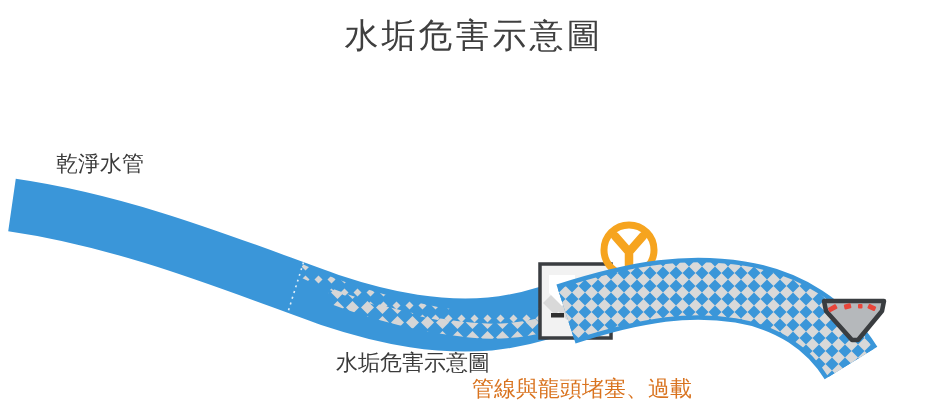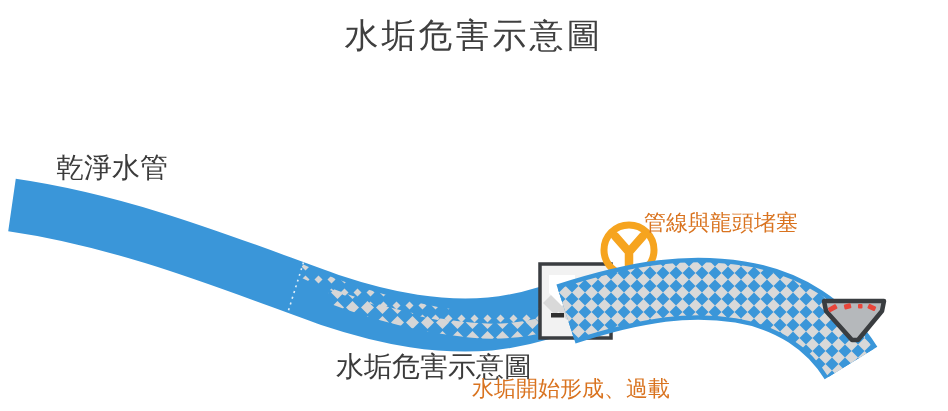--- a/index.html
+++ b/index.html
@@ -20,21 +20,21 @@
     background:#ffffff;
     font-family:"Liberation Sans","DejaVu Sans",sans-serif;
   }
   .stage{position:absolute;inset:0;}
   svg.diagram{position:absolute;left:0;top:0;}
   .lbl{position:absolute;white-space:nowrap;font-weight:300;}
   .lbl-title{
     left:0;top:13px;width:100%;text-align:center;
     font-size:34px;letter-spacing:3px;color:var(--title-gray);
   }
-  .lbl-dark{color:#3b3b3b;font-size:28px;}
+  .lbl-dark{color:#3b3b3b;font-size:22px;}
   .lbl-orange{color:var(--label-orange);font-size:22px;}
   .lbl-clean{left:56px;top:149px;}
   .lbl-scale-start{left:336px;top:348px;}
   .lbl-clog{left:644px;top:208px;}
   .lbl-appliance{left:472px;top:374px;}
   .p-blue{fill:var(--pipe-blue);}
   .p-gray{fill:var(--scale-gray);}
   .p-gray2{fill:var(--chain-gray);}
 </style>
 </head>
@@ -94,15 +94,14 @@
         <rect x="844" y="304" width="7" height="5" rx="1" transform="rotate(-14 847 306)"></rect>
         <rect x="858" y="304" width="4.5" height="4.5" rx="1"></rect>
         <rect x="868" y="305" width="8" height="5" rx="1" transform="rotate(24 872 307)"></rect>
       </g>
     </g>
   </svg>
 
   <div class="lbl lbl-title">水垢危害示意圖</div>
   <div class="lbl lbl-dark lbl-clean">乾淨水管</div>
   <div class="lbl lbl-dark lbl-scale-start">水垢危害示意圖</div>
-  <div class="lbl lbl-orange lbl-clog">管線與龍頭堵塞</div>
-  <div class="lbl lbl-orange lbl-appliance">水垢開始形成、過載</div>
+  <div class="lbl lbl-orange lbl-appliance">管線與龍頭堵塞、過載</div>
 </div>
 
 </body></html>

